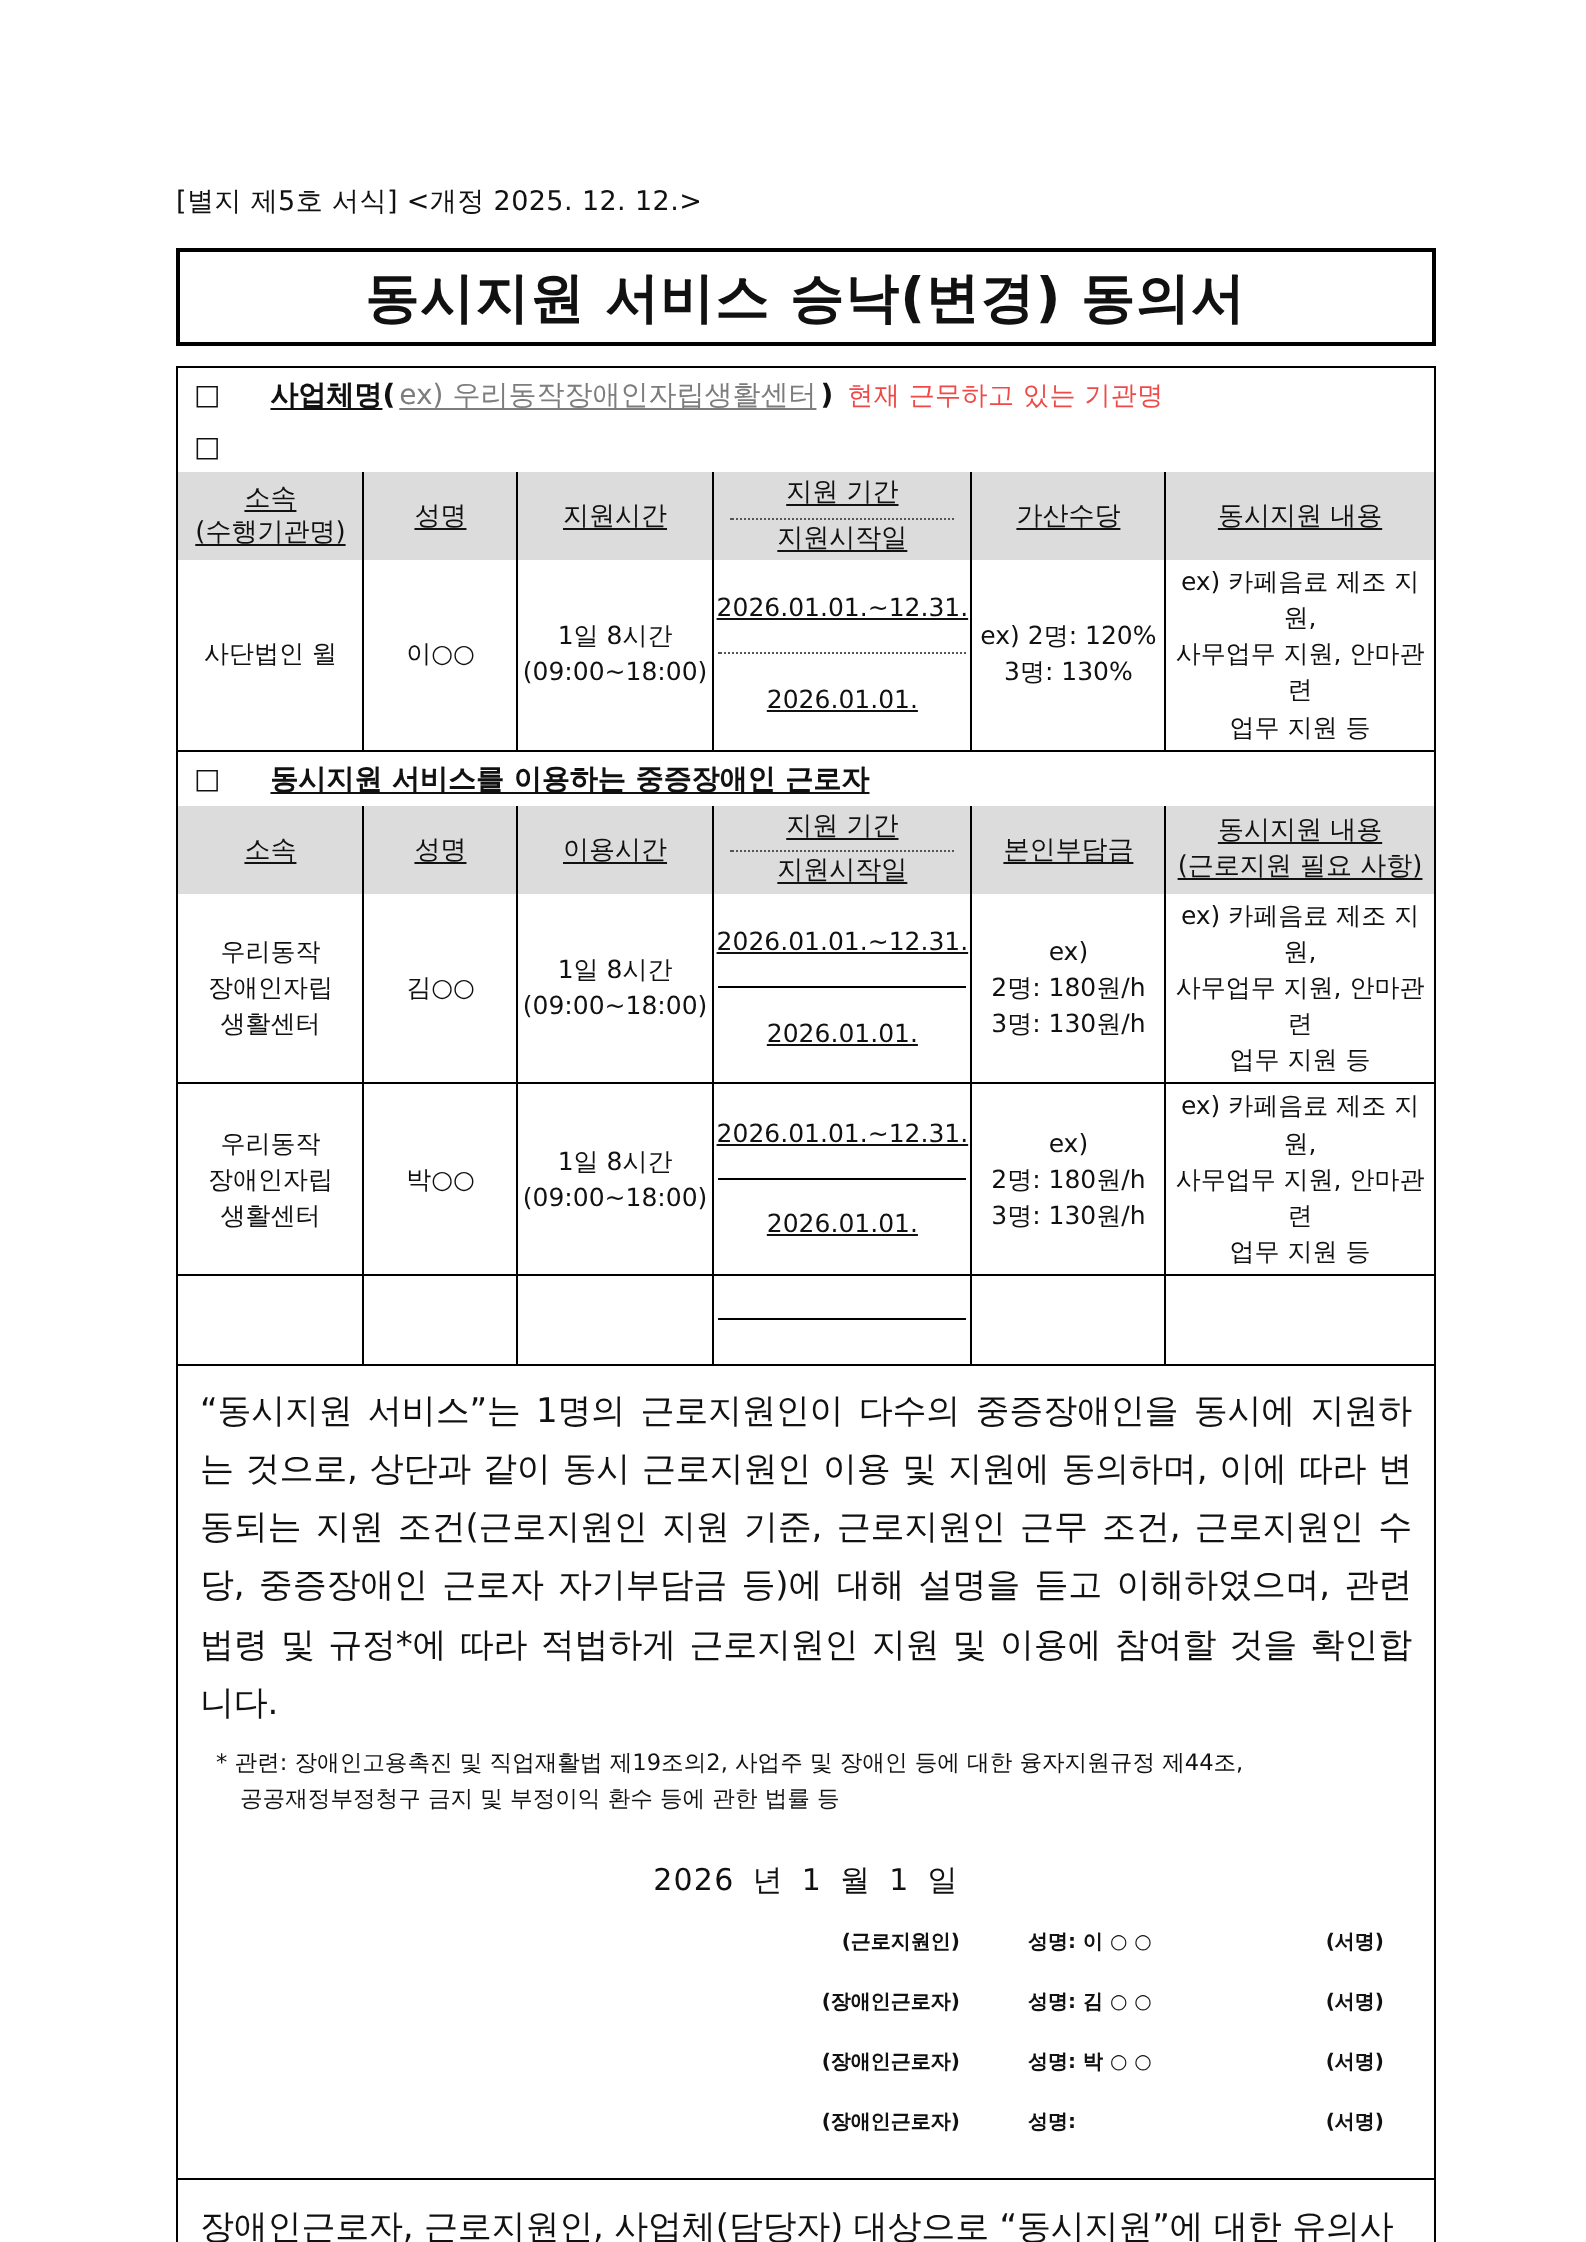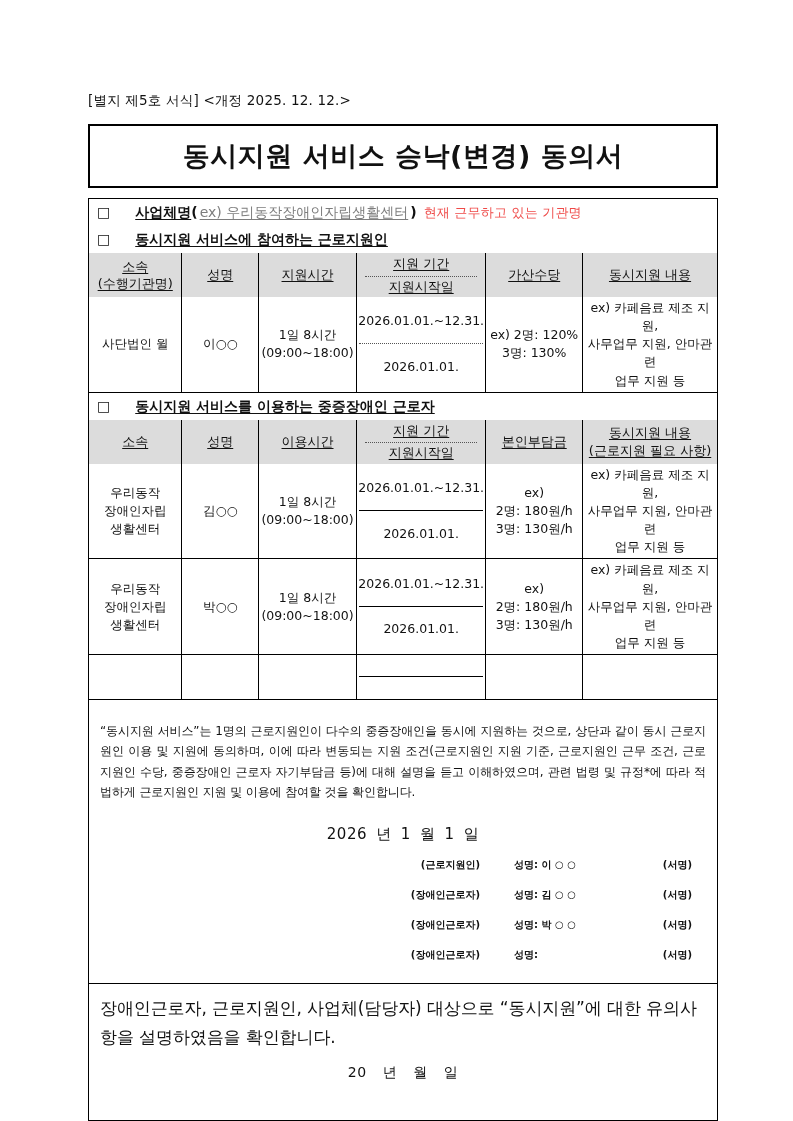--- a/index.html
+++ b/index.html
@@ -20,21 +20,21 @@
   .doc-meta {
     font-size: 13.5px;
     letter-spacing: .2px;
     margin-bottom: 14px;
     white-space: nowrap;
   }
 
   
   .title-box {
     border: 2px solid #000;
-    height: 64px;
+    height: 49px;
     display: flex; align-items: center; justify-content: center;
     margin-bottom: 10px;
   }
   .title-box .title-text {
     font-size: 27px;
     font-weight: bold;
     letter-spacing: .5px;
   }
 
   
@@ -100,21 +100,21 @@
     border-top: 1px dotted #555;
     margin: 1px 6px;
     height: 0;
   }
   table.grid td { font-size: 12.5px; height: 44px; line-height: 1.45; }
   td.small { font-size: 11.5px; line-height: 1.45; }
   td.tiny { font-size: 11px; line-height: 1.5; }
   td.nowrap-lines span { display: block; }
 
   
-  td.period-cell { padding: 0; }
+  td.period-cell { padding: 0; text-decoration: underline; }
   td.period-cell .p-top,
   td.period-cell .p-bot {
     display: flex; align-items: center; justify-content: center;
     height: 50%;
     font-size: 12.5px;
   }
   td.period-cell.dotted .p-top { border-bottom: 1px dotted #555; }
   td.period-cell.solid  .p-top { border-bottom: 1px solid #000; }
 
   .tbl-wrap { border-bottom: 1.2px solid #000; }
@@ -123,26 +123,25 @@
   .tbl-wrap table.grid tr > *:last-child { border-right: 0; }
   .tbl-wrap table.grid tr:first-child > * { border-top: 0; }
   .tbl-wrap table.grid tr:last-child > * { border-bottom: 0; }
 
   
   .body-block {
     padding: 9px 11px 7px 11px;
     border-bottom: 1.2px solid #000;
   }
   .body-para {
-    font-size: 12px;
+    font-size: 17px;
     line-height: 1.72;
     text-align: justify;
     text-justify: inter-character;
     letter-spacing: -.1px;
-    margin-top: 12px;
   }
   .footnote {
     margin-top: 6px;
     font-size: 11.3px;
     line-height: 1.6;
     padding-left: 8px;
   }
   .footnote .fn-l2 { display: block; padding-left: 12px; }
 
   .date-line {
@@ -202,21 +201,20 @@
       <span class="chk">□</span>
       <span class="u">사업체명</span>
       <span>(</span>
       <span class="ex-gray">ex) 우리동작장애인자립생활센터</span>
       <span>)</span>
       <span class="note-red">현재 근무하고 있는 기관명</span>
     </div>
 
     <div class="sec-label">
       <span class="chk">□</span>
-      <span class="u">동시지원 서비스에 참여하는 근로지원인</span>
     </div>
 
     <div class="tbl-wrap">
       <table class="grid">
         <colgroup>
           <col style="width:14.8%">
             <col style="width:12.2%">
             <col style="width:15.6%">
           <col style="width:20.6%">
             <col style="width:15.4%">
@@ -377,20 +375,24 @@
             <td></td>
             <td></td>
           </tr>
         </tbody>
       </table>
     </div>
 
     <div class="body-block">
       <div class="body-para">“동시지원 서비스”는 1명의 근로지원인이 다수의 중증장애인을 동시에 지원하는 것으로, 상단과 같이 동시 근로지원인 이용 및 지원에 동의하며, 이에 따라 변동되는 지원 조건(근로지원인 지원 기준, 근로지원인 근무 조건, 근로지원인 수당, 중증장애인 근로자 자기부담금 등)에 대해 설명을 듣고 이해하였으며, 관련 법령 및 규정*에 따라 적법하게 근로지원인 지원 및 이용에 참여할 것을 확인합니다.</div>
 
+      <div class="footnote">
+        <span>* 관련: 장애인고용촉진 및 직업재활법 제19조의2, 사업주 및 장애인 등에 대한 융자지원규정 제44조,</span>
+        <span class="fn-l2">공공재정부정청구 금지 및 부정이익 환수 등에 관한 법률 등</span>
+      </div>
 
       <div class="date-line">
         <span>2026</span><span class="gap"></span><span>년</span><span class="gap"></span><span>1</span><span class="gap"></span><span>월</span><span class="gap"></span><span>1</span><span class="gap"></span><span>일</span>
       </div>
 
       <div class="sign-rows">
         <div class="sign-row">
           <span class="role">(근로지원인)</span>
           <span class="name">성명: 이 ○ ○</span>
           <span class="sig">(서명)</span>

